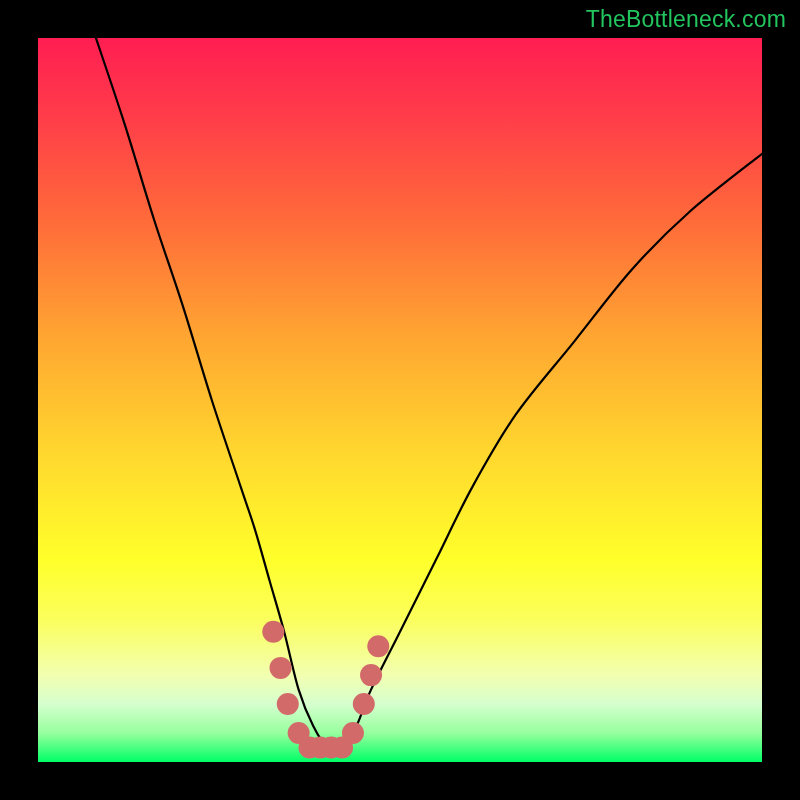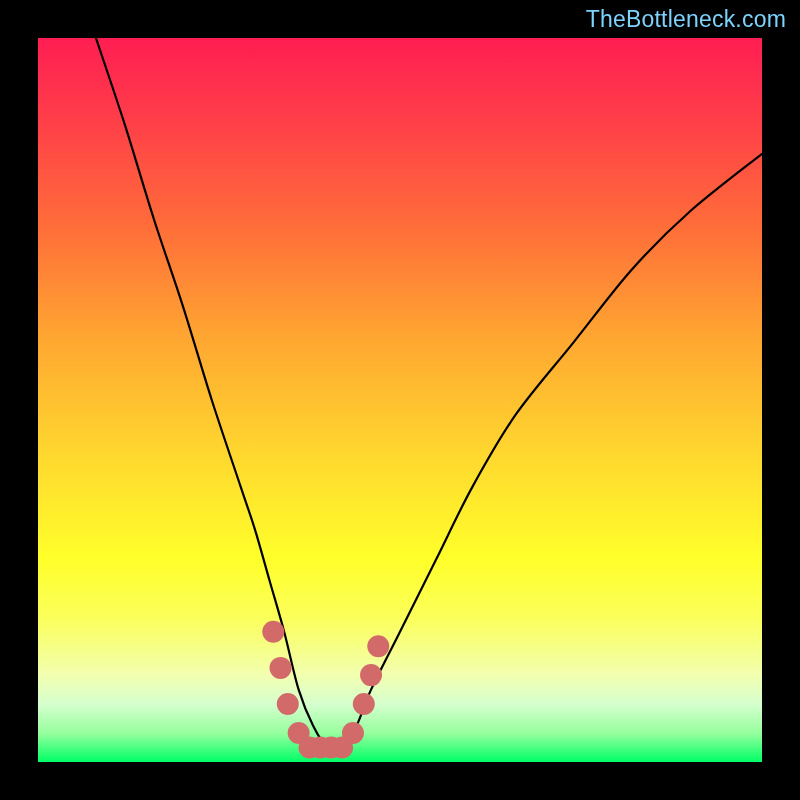--- a/index.html
+++ b/index.html
@@ -14,21 +14,21 @@
   .container {
     position: relative;
     width: 800px;
     height: 800px;
     background: #000;
   }
   .watermark {
     position: absolute;
     top: 6px;
     right: 14px;
-    color: #7dd3fc;
+    color: #22c55e;
     font-size: 23px;
     font-weight: 400;
     letter-spacing: 0.2px;
     z-index: 20;
   }
   .plot-area {
     position: absolute;
     left: 38px;
     top: 38px;
     width: 724px;

